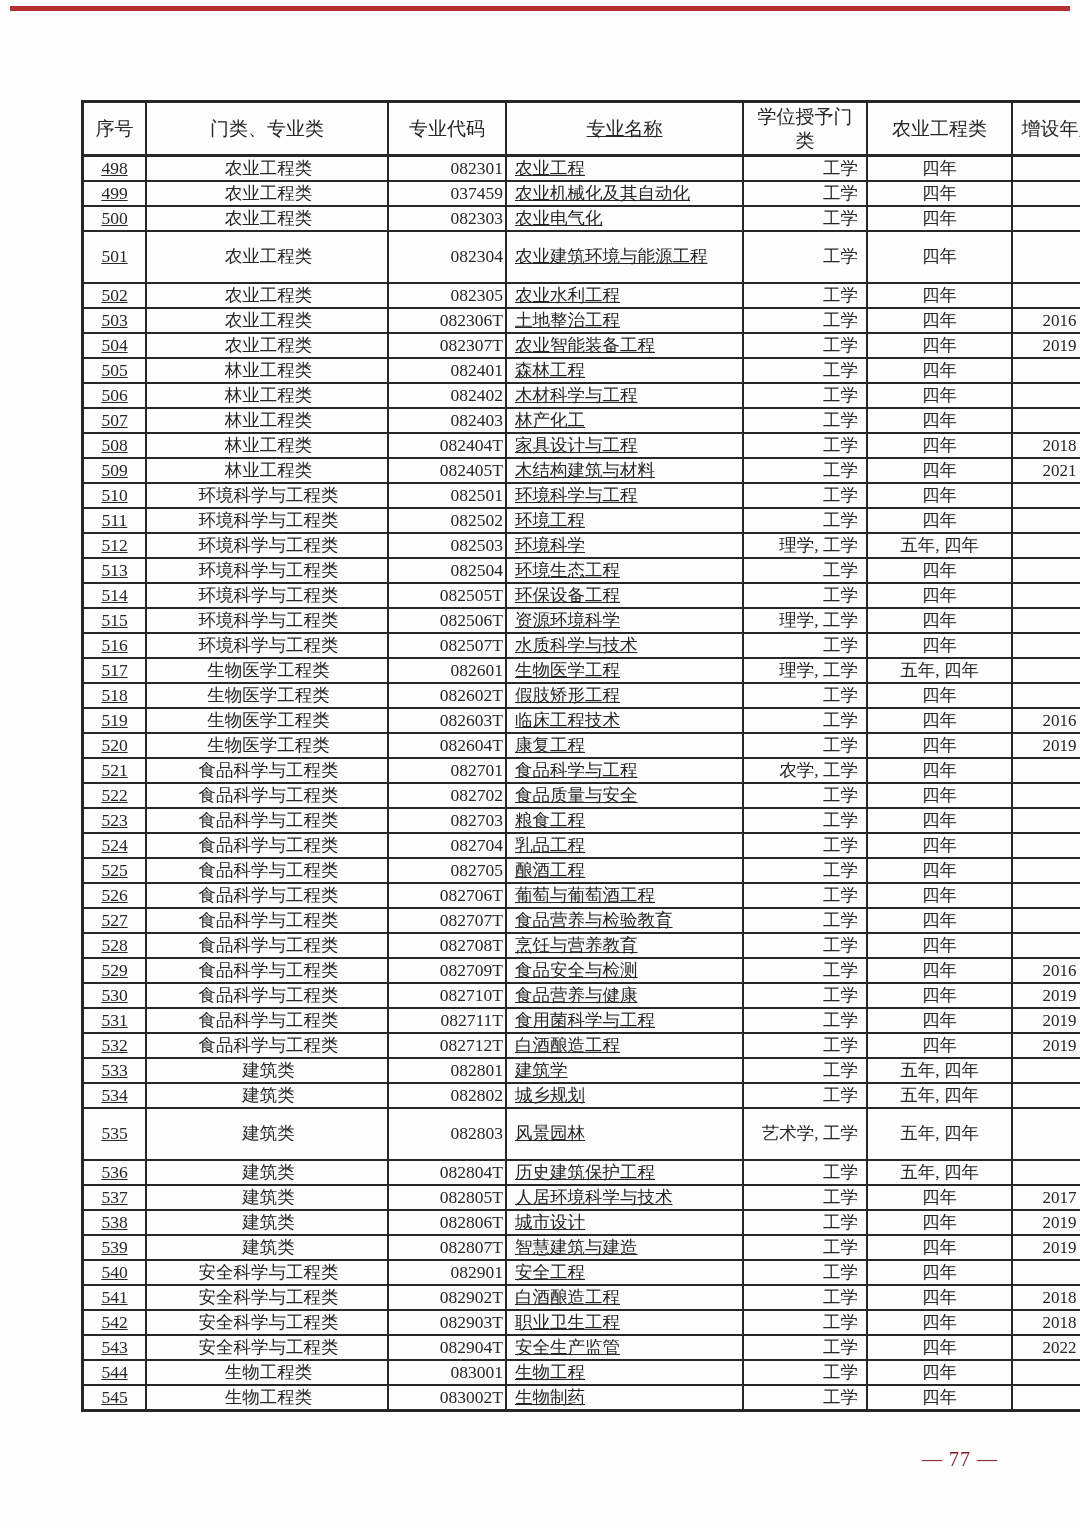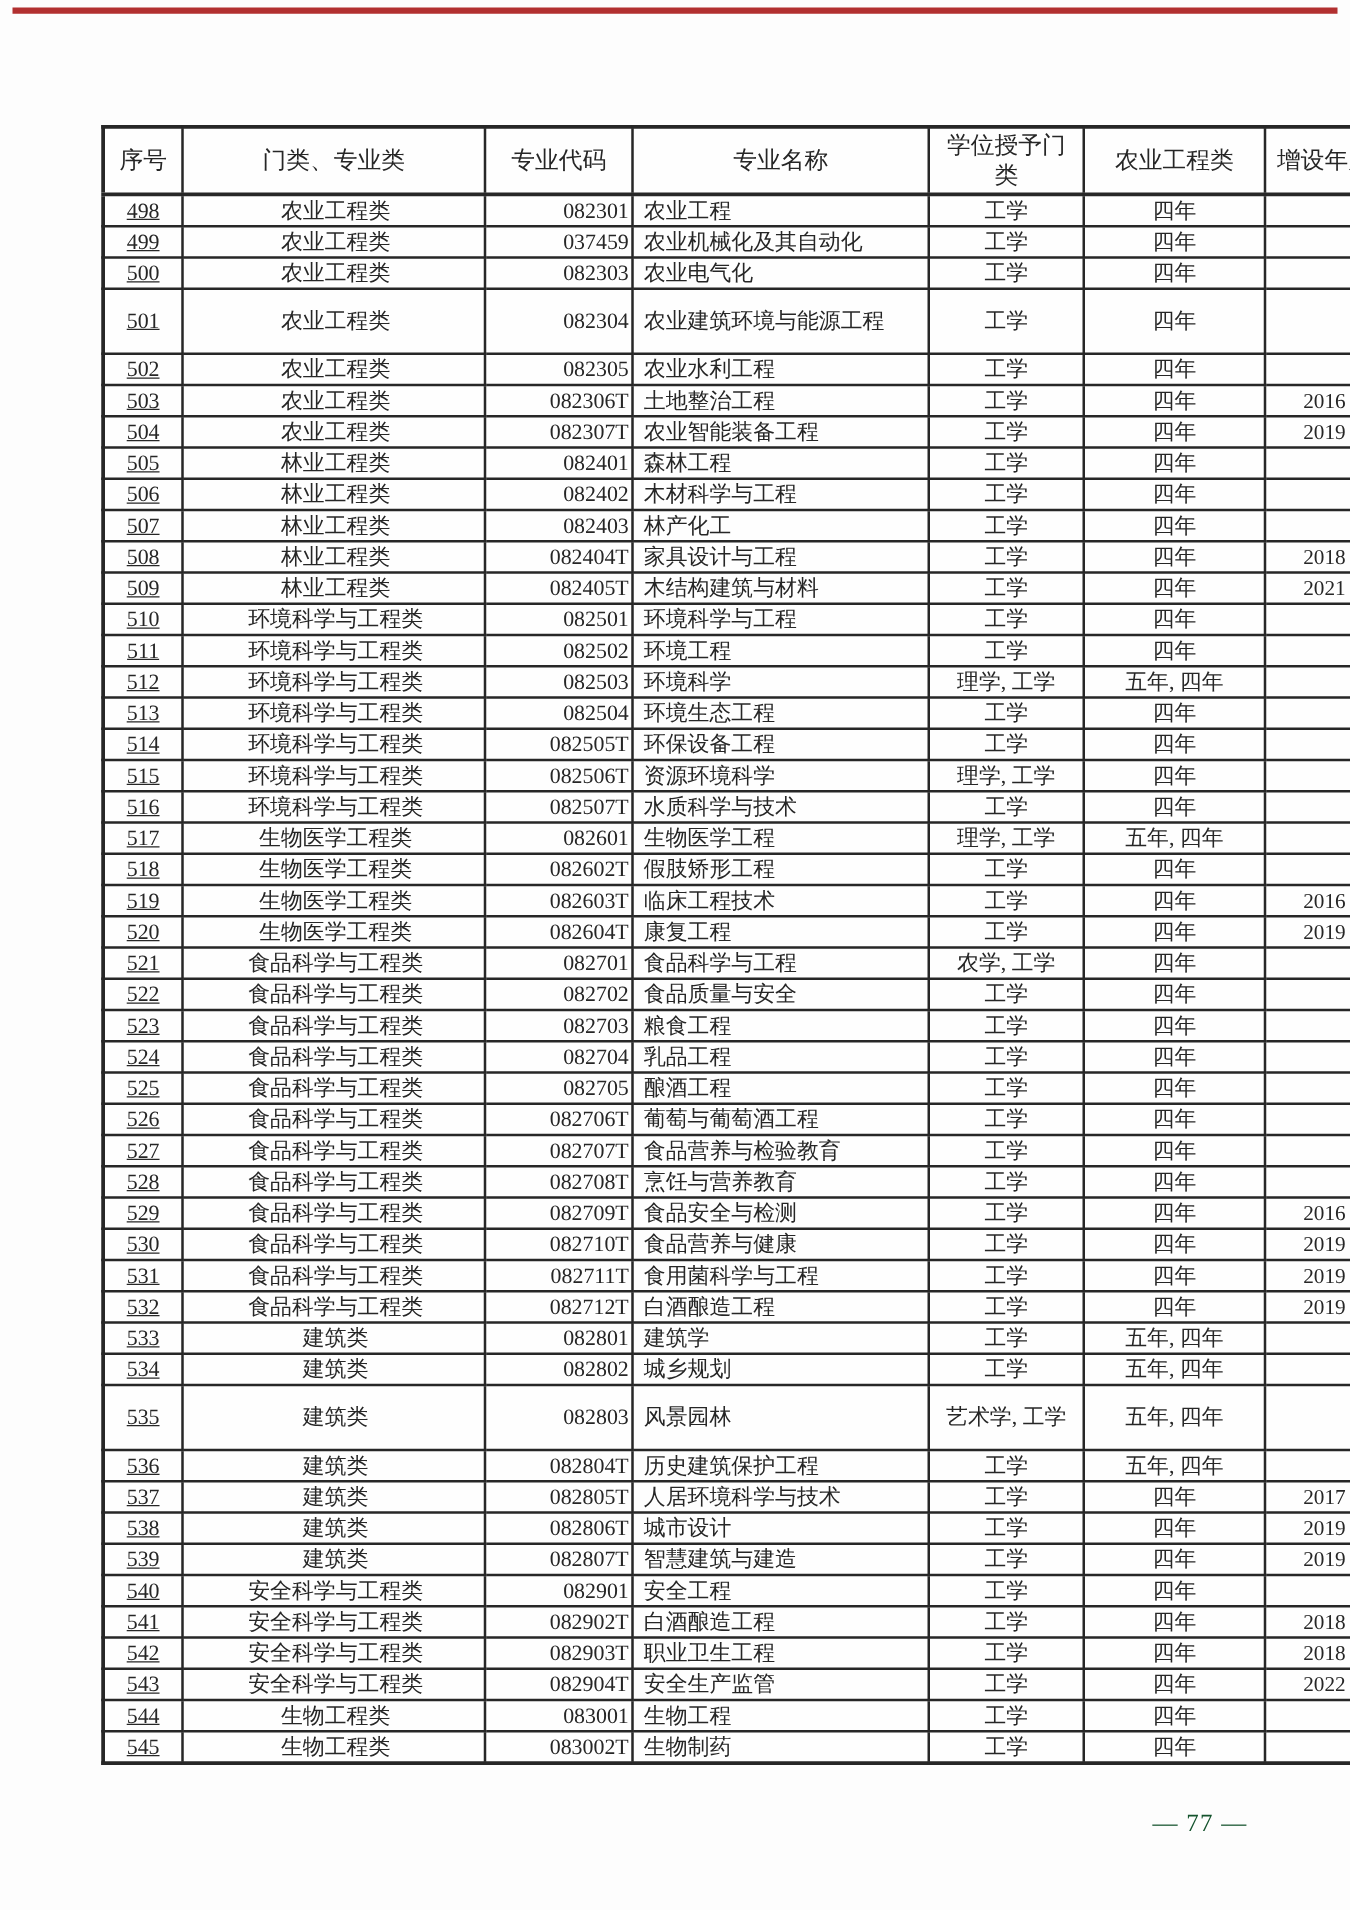--- a/index.html
+++ b/index.html
@@ -52,40 +52,40 @@
   .major-table td {
     height: 23px;
     font-size: 17.5px;
     padding: 0 2px;
   }
   .major-table tr.tall td { height: 50px; }
   
   .c1 { width: 49px; margin-left: 20px; }
   .c2 { width: 228px; }
   .c3 { width: 104px; }
-  .c4 { width: 223px; }
+  .c4 { width: 223px; text-decoration: underline; }
   .c5 { width: 110px; }
   .c6 { width: 131px; }
   .c7 { width: 81px; }
   
   td.c1 { text-align: center; text-decoration: underline; }
   td.c2 { text-align: center; padding-left: 5px; }
   td.c3 { text-align: right; padding-left: 6px; }
   td.c4 { text-align: left; padding-left: 8px; }
-  td.c5 { text-align: center; padding: 0 8px; margin-left: 26px; }
+  td.c5 { text-align: right; padding: 0 8px; margin-left: 26px; }
   td.c6 { text-align: center; }
   td.c7 { text-align: center; font-size: 17px; }
   .page-number {
     position: absolute;
     top: 1448px;
     left: 890px;
     width: 140px;
     text-align: center;
     font-size: 20px;
-    color: #14532d;
+    color: #7f1d1d;
     letter-spacing: 1px;
   }
 </style>
 </head>
 <body>
 
 <div class="top-accent-line" style="background: rgb(178, 48, 48);"></div>
 
 <table class="major-table">
   <thead>

